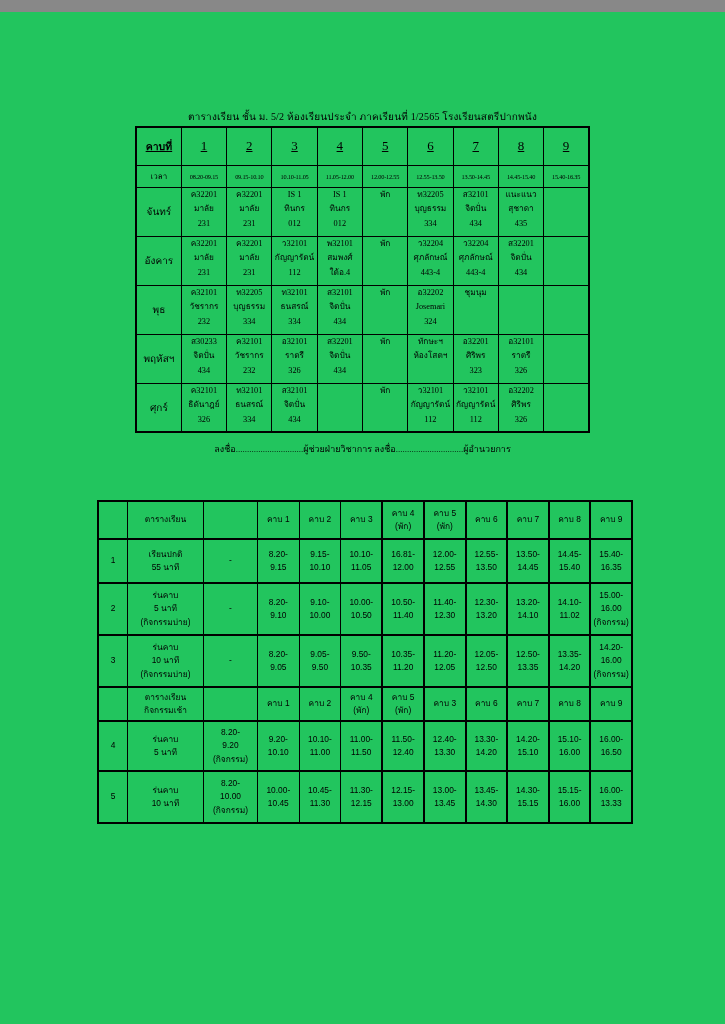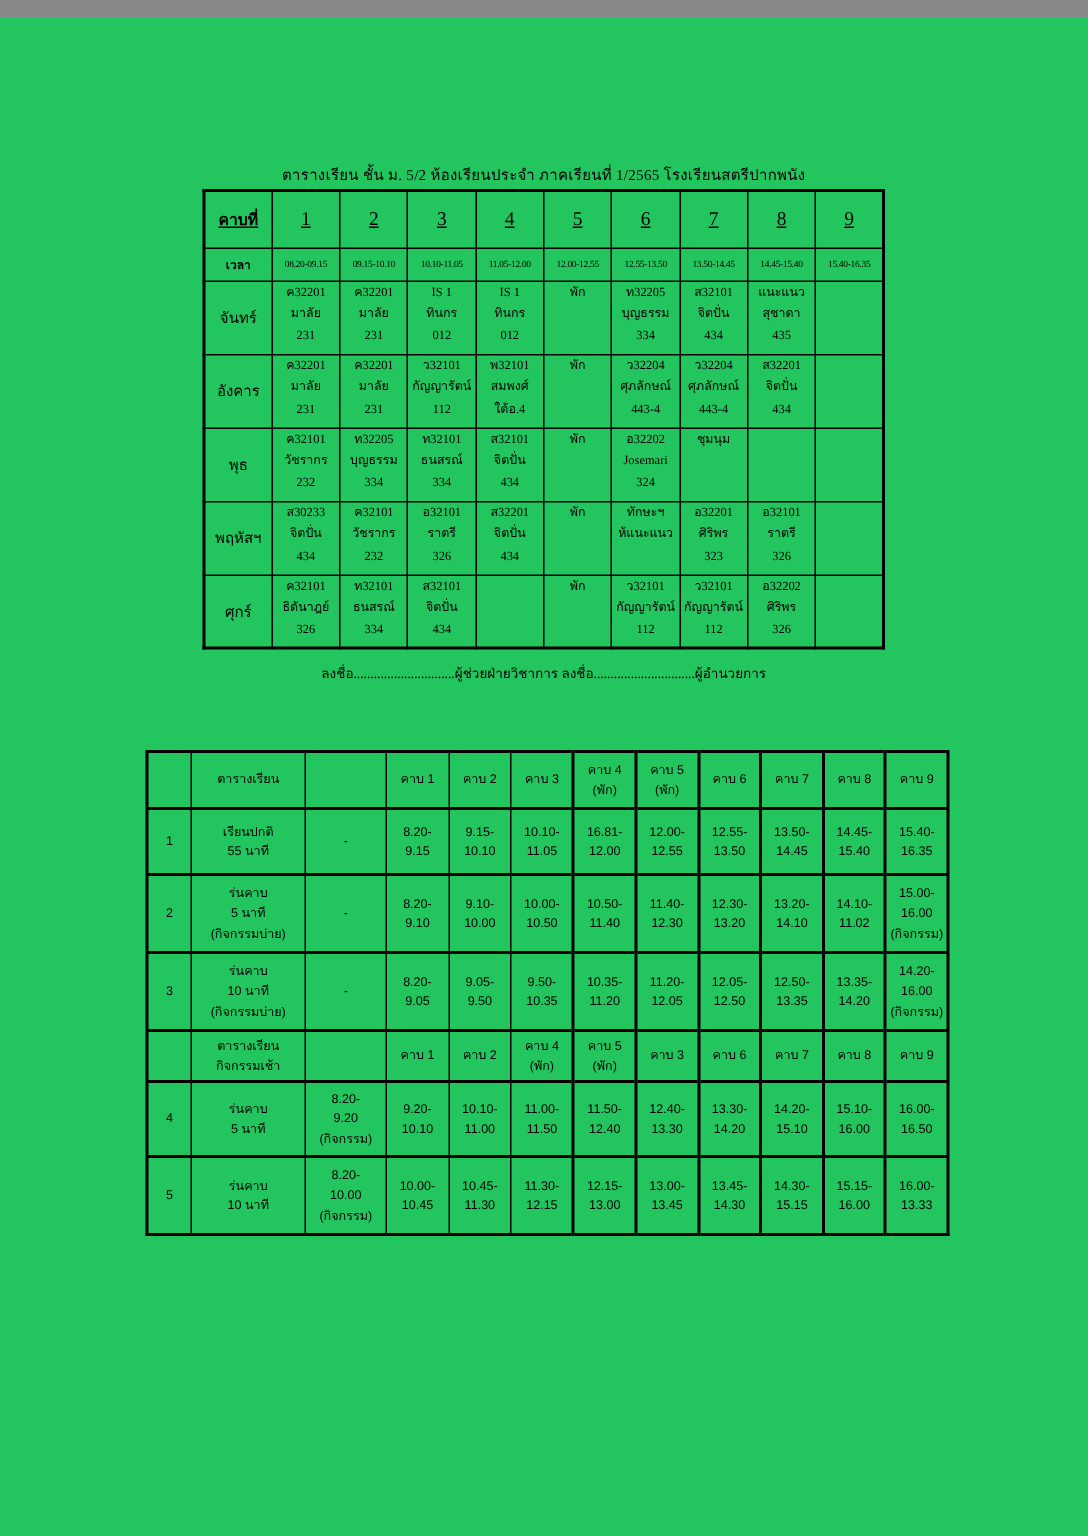--- a/index.html
+++ b/index.html
@@ -24,21 +24,21 @@
     border:2px solid #000;
   }
   #schedule-table th, #schedule-table td {
     border:1px solid #000; text-align:center; vertical-align:middle;
     font-weight:normal; overflow:hidden;
   }
   #schedule-table .corner { font-size:10.5px; font-weight:bold; }
   #schedule-table .pnum  { font-size:13px; }
   #schedule-table tr.hdr   { height:38px;text-decoration:underline; }
   #schedule-table tr.timer { height:22px; }
-  #schedule-table tr.timer th { font-size:8px; font-weight:bold; }
+  #schedule-table tr.timer th { font-size:8px; font-weight:normal; }
   #schedule-table tr.timer td { font-size:6.3px; letter-spacing:-.2px; }
   #schedule-table tr.dayrow { height:49px; }
   #schedule-table tr.dayrow th { font-size:10px; }
   #schedule-table tr.dayrow td { font-size:8.3px; vertical-align:top; padding-top:0; }
   #schedule-table tr.dayrow td div { line-height:1.75; }
   
   .signature {
     position:absolute; top:430px; left:0; width:100%;
     text-align:center; font-size:9px;
   }
@@ -287,21 +287,21 @@
           <td>
             <div>ส32201</div>
             <div>จิตปั่น</div>
             <div>434</div>
           </td>
           <td>
             <div>พัก</div>
           </td>
           <td>
             <div>ทักษะฯ</div>
-            <div>ห้แนะแนว</div>
+            <div>ห้องโสตฯ</div>
           </td>
           <td>
             <div>อ32201</div>
             <div>ศิริพร</div>
             <div>323</div>
           </td>
           <td>
             <div>อ32101</div>
             <div>ราตรี</div>
             <div>326</div>

